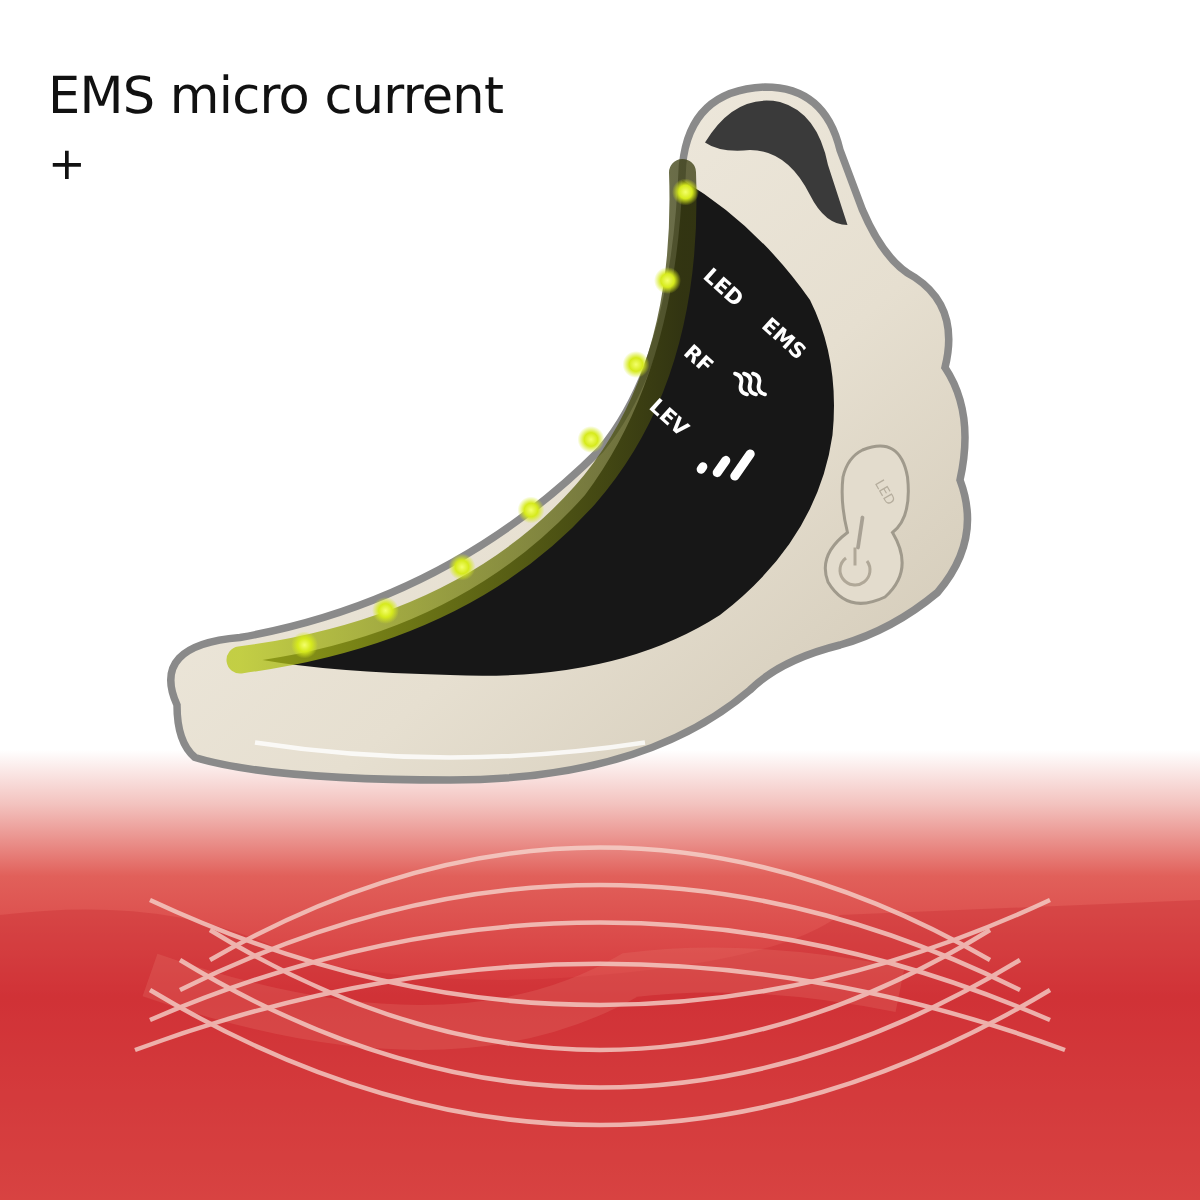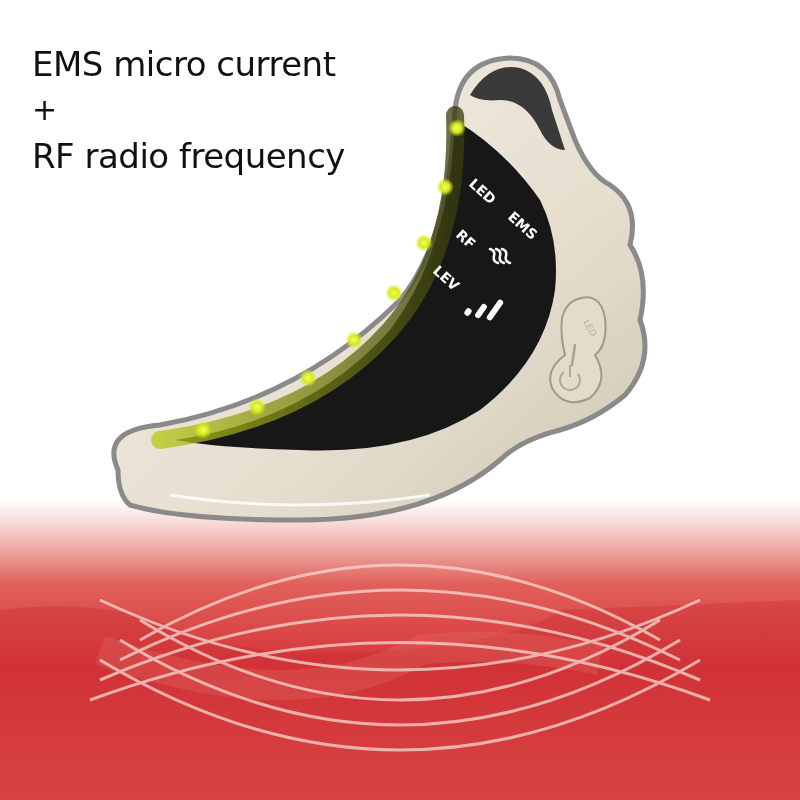--- a/index.html
+++ b/index.html
@@ -7,21 +7,20 @@
     .caption { position: absolute; left: 0; top: 38px; width: 390px; text-align: left; color: #111; font-size: 34px; line-height: 52px; letter-spacing: -0.5px; margin-left: 32px; }
     .caption .plus { font-size: 30px; line-height: 40px; }
     svg.scene { position: absolute; left: 0; top: 0; }
   </style>
 </head>
 <body>
 
 <div class="caption">
   <div>EMS micro current</div>
   <div class="plus">+</div>
-  <div>RF radio frequency</div>
 </div>
 
 <svg class="scene" width="800" height="800" viewBox="0 0 800 800">
   <defs>
     <linearGradient id="skinGrad" x1="0" y1="0" x2="0" y2="1">
       <stop offset="0" stop-color="#ffffff"></stop>
       <stop offset="0.12" stop-color="#f3c3bf"></stop>
       <stop offset="0.28" stop-color="#e1605a"></stop>
       <stop offset="0.55" stop-color="#d5363a"></stop>
       <stop offset="1" stop-color="#e0504b"></stop>

